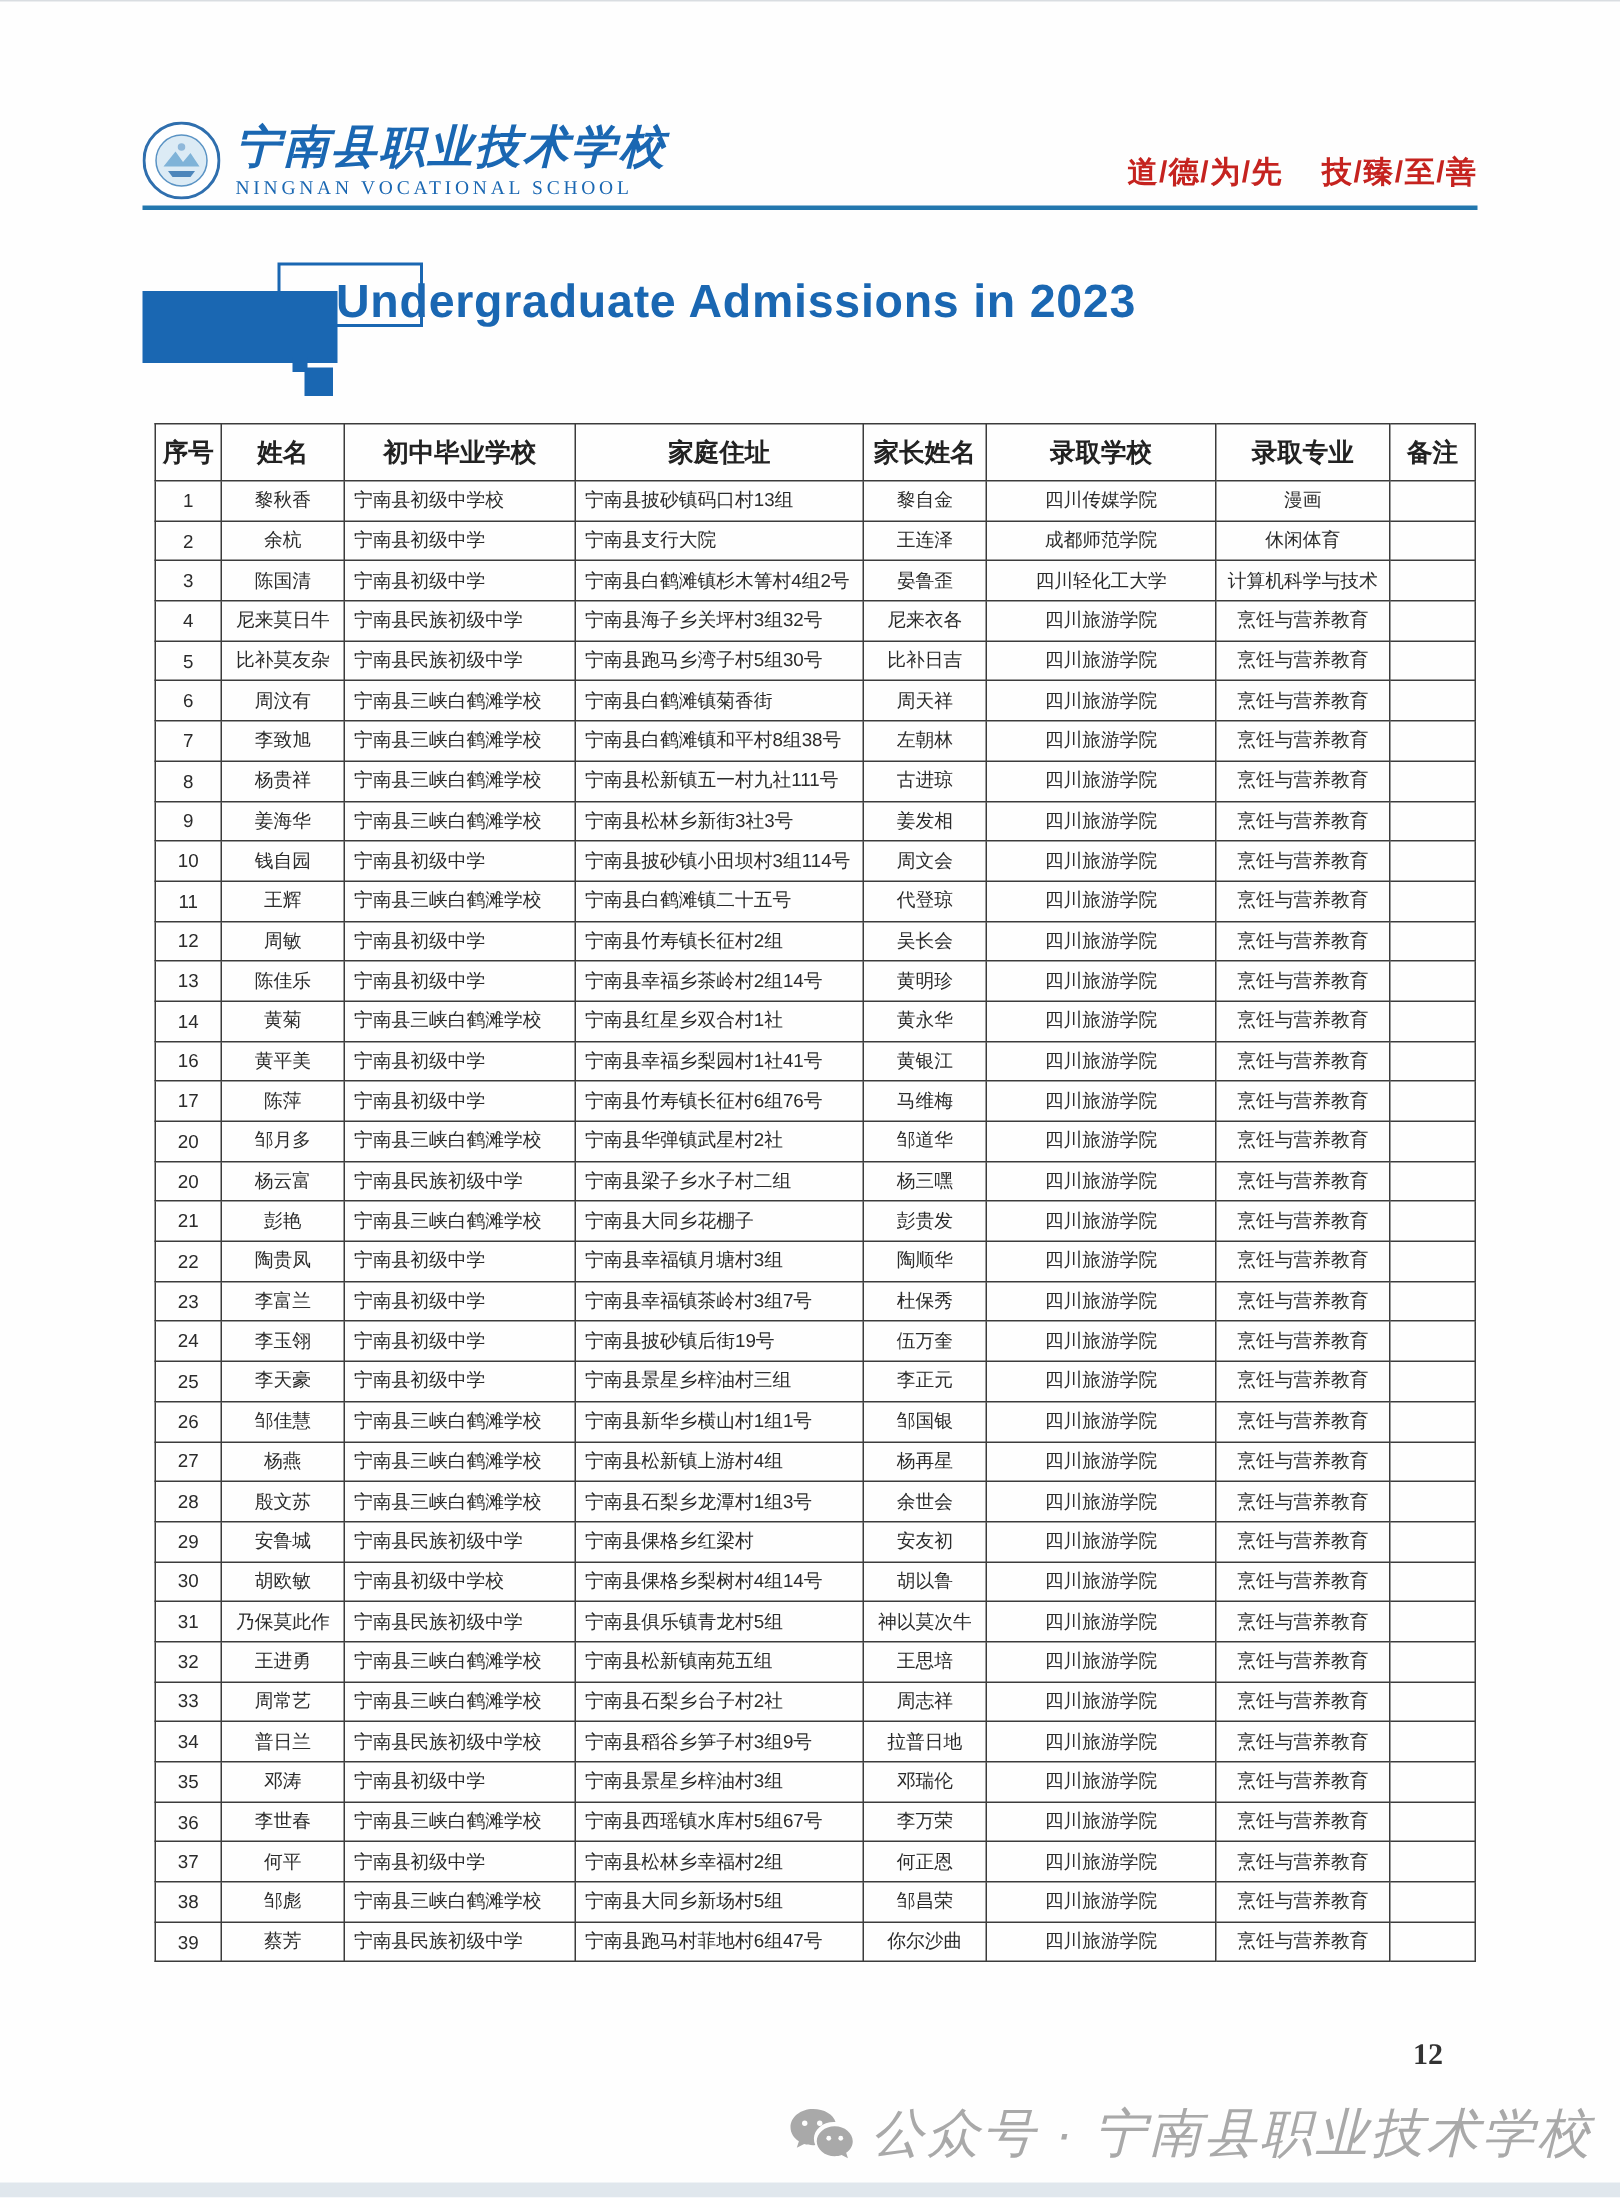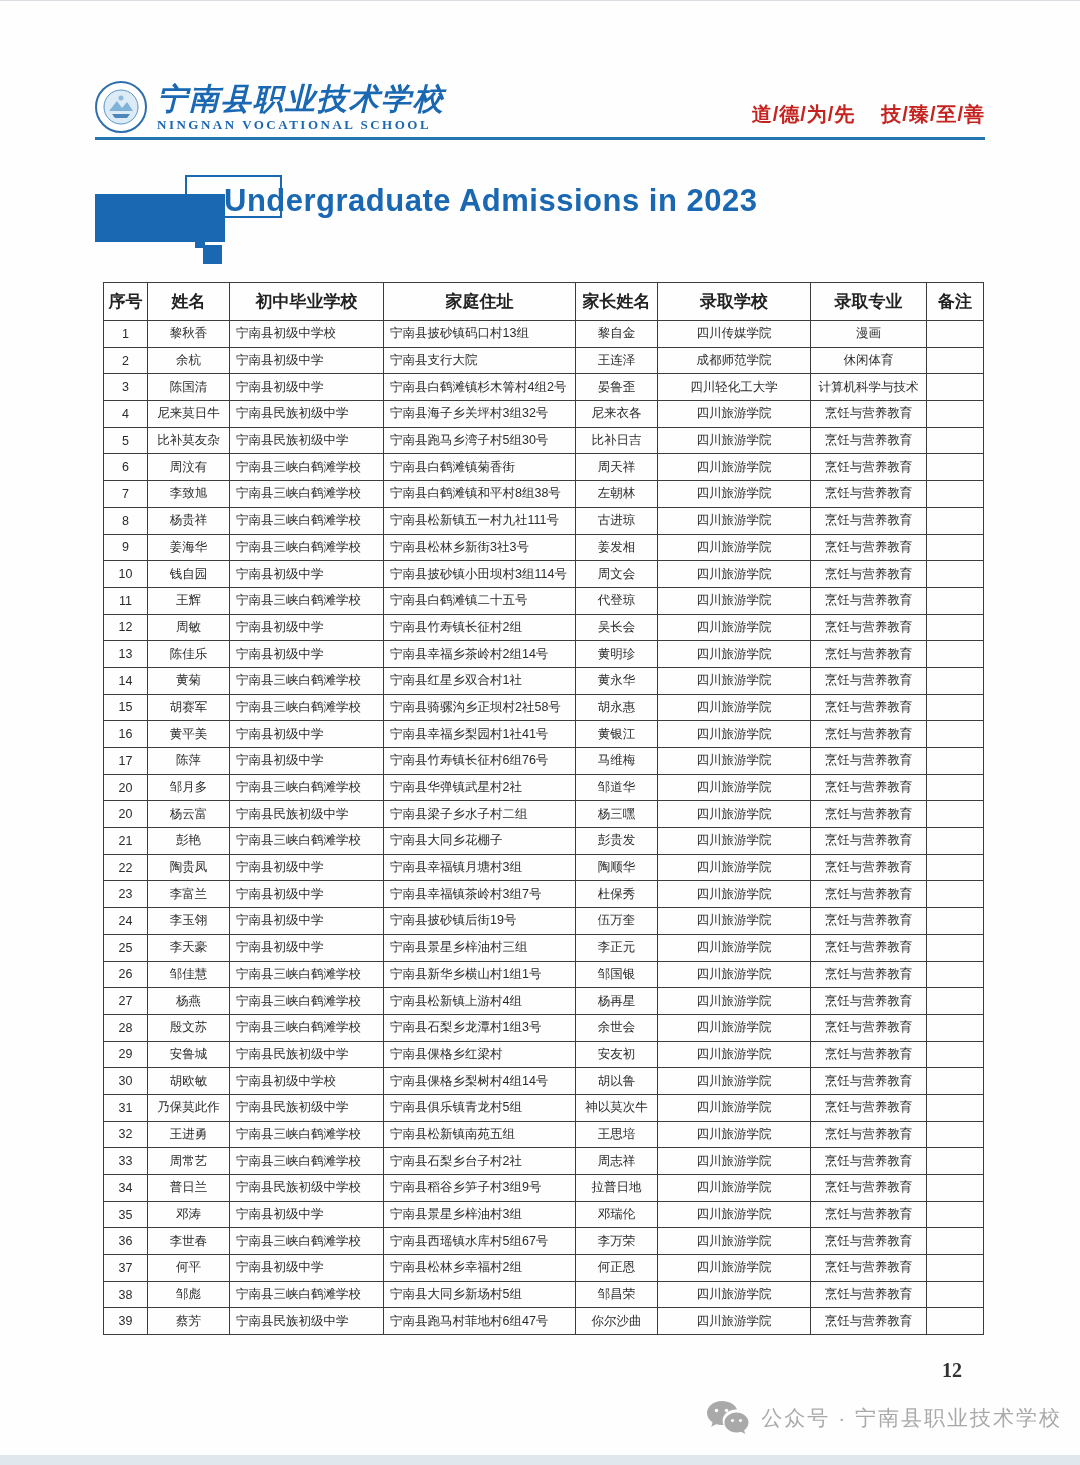--- a/index.html
+++ b/index.html
@@ -13,21 +13,21 @@
   body{background:#ffffff;font-family:"Liberation Sans","DejaVu Sans",sans-serif;}
   .sheet{position:relative;width:1080px;height:1465px;background:#fefefe;overflow:hidden;
          border-top:1px solid #d9dde1;}
   .bottom-strip{position:absolute;left:0;bottom:0;width:100%;height:10px;background:#e0e7ed;}
 
   
   .logo-wrap{position:absolute;left:95px;top:80px;display:flex;align-items:flex-end;gap:10px;}
   .logo-badge{width:52px;height:52px;flex:0 0 auto;}
   .school-cn{font-size:30px;font-weight:bold;font-style:italic;color:var(--brand-blue);
              letter-spacing:2px;line-height:1.05;font-family:"Liberation Serif","DejaVu Serif",serif;}
-  .school-en{font-size:13px;font-weight:bold;color:var(--brand-blue);letter-spacing:2.5px;
+  .school-en{font-size:13px;font-weight:normal;color:var(--brand-blue);letter-spacing:2.5px;
              font-family:"Liberation Serif","DejaVu Serif",serif;margin-top:3px;}
   .slogan{position:absolute;right:95px;top:100px;font-size:20px;font-weight:bold;
           color:var(--slogan-red);letter-spacing:1px;display:flex;gap:26px;}
   .header-rule{position:absolute;left:95px;top:136px;width:890px;height:3px;background:#2377ae;}
 
   
   .title-decor{position:absolute;left:95px;top:174px;width:300px;height:95px;}
   .decor-outline{position:absolute;left:90px;top:0;width:97px;height:43px;border:2px solid var(--brand-blue);background:transparent;}
   .decor-fill{position:absolute;left:0;top:19px;width:130px;height:48px;background:var(--brand-blue);}
   .decor-sq-small{position:absolute;left:100px;top:63px;width:10px;height:10px;background:var(--brand-blue);}
@@ -43,21 +43,21 @@
                    overflow:hidden;white-space:nowrap;}
   table.admissions th{height:38px;font-size:17px;font-weight:bold;color:#222;margin-left:17px;}
   table.admissions td{height:26.7px;font-size:12.5px;}
   table.admissions td.left{text-align:left;padding-left:6px;}
 
   
   .page-number{position:absolute;right:118px;top:1358px;font-size:20px;font-weight:bold;
                color:#333;font-family:"Liberation Serif","DejaVu Serif",serif;}
   .watermark{position:absolute;right:18px;top:1398px;display:flex;align-items:center;gap:12px;
              color:var(--watermark-gray);}
-  .watermark-text{font-size:21px;letter-spacing:2px;}
+  .watermark-text{font-size:35px;letter-spacing:2px;font-style:italic;}
   .wechat-icon{width:44px;height:38px;flex:0 0 auto;}
 </style>
 </head>
 <body>
 
 <div class="sheet">
 
   <div class="logo-wrap">
     <span class="logo-badge">
       <svg viewBox="0 0 52 52" width="52" height="52">
@@ -249,30 +249,20 @@
           <td>14</td>
           <td>黄菊</td>
           <td class="left">宁南县三峡白鹤滩学校</td>
           <td class="left">宁南县红星乡双合村1社</td>
           <td>黄永华</td>
           <td>四川旅游学院</td>
           <td>烹饪与营养教育</td>
           <td></td>
         </tr>
         <tr>
-          <td>15</td>
-          <td>胡赛军</td>
-          <td class="left">宁南县三峡白鹤滩学校</td>
-          <td class="left">宁南县骑骡沟乡正坝村2社58号</td>
-          <td>胡永惠</td>
-          <td>四川旅游学院</td>
-          <td>烹饪与营养教育</td>
-          <td></td>
-        </tr>
-        <tr>
           <td>16</td>
           <td>黄平美</td>
           <td class="left">宁南县初级中学</td>
           <td class="left">宁南县幸福乡梨园村1社41号</td>
           <td>黄银江</td>
           <td>四川旅游学院</td>
           <td>烹饪与营养教育</td>
           <td></td>
         </tr>
         <tr>

